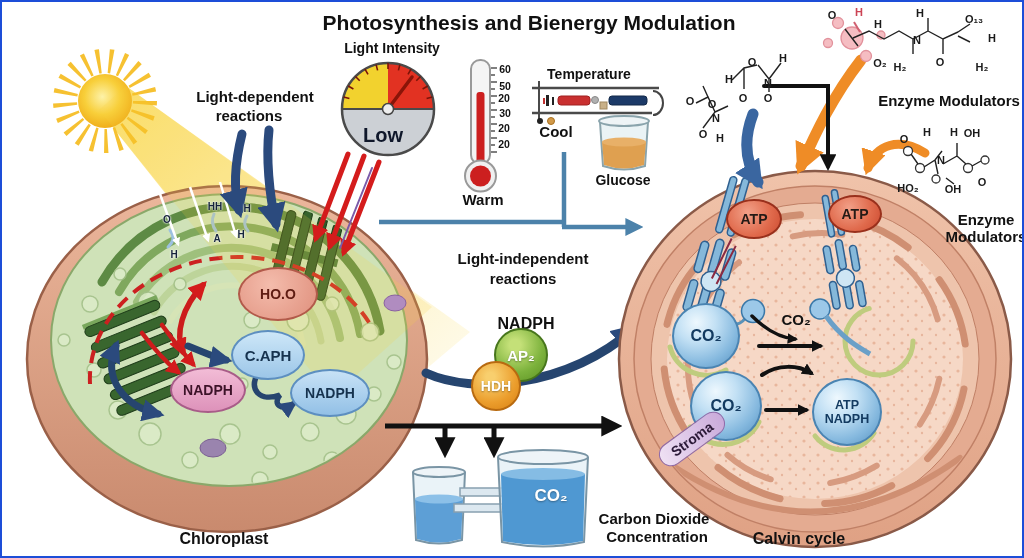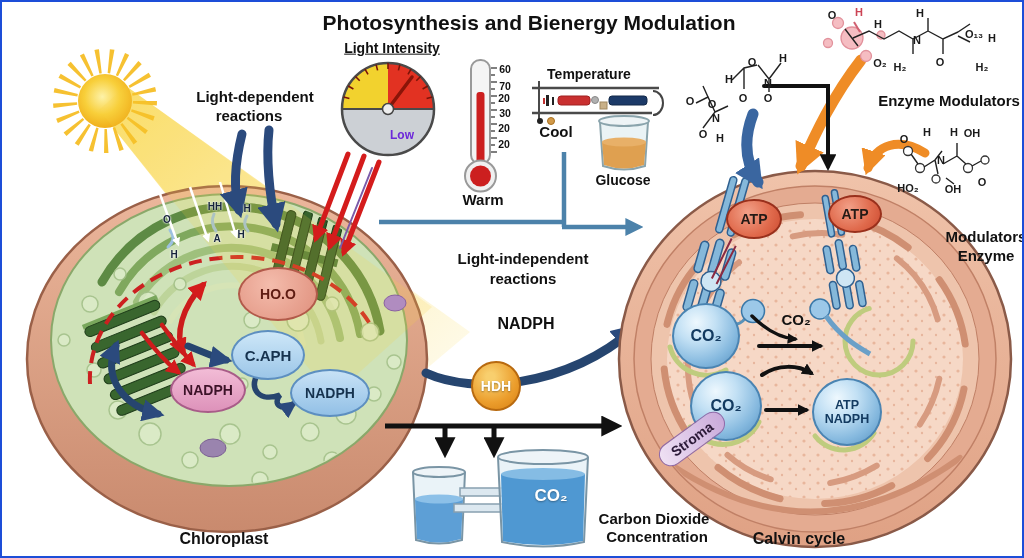--- a/index.html
+++ b/index.html
@@ -331,25 +331,25 @@
   </g>
   <path d="M 909 152 L 916 162 M 922 165 L 933 158 L 940 149 M 933 158 L 936 172 M 941 162 L 955 154 L 964 162 M 955 154 L 955 141 M 970 164 L 979 159 M 944 176 L 952 182" stroke="#222" stroke-width="1.4" fill="none"></path>
 </g>
 </svg>
 
 <div class="L" style="left:527px;top:21px;font-size:21px;">Photosynthesis and Bienergy Modulation</div>
 
 <div class="L" style="left:253px;top:95px;font-size:15px;">Light-dependent</div>
 <div class="L" style="left:247px;top:114px;font-size:15px;">reactions</div>
 
-<div class="L" style="left:390px;top:46px;font-size:14px;text-decoration:underline;">Light Intensity</div>
-<div class="L" style="left:400px;top:133px;font-size:12px;color:#6d28d9;">Low</div>
+<div class="L" style="left:390px;top:46px;font-size:14px;">Light Intensity</div>
+<div class="L" style="left:381px;top:133px;font-size:20px;color:#0f172a;">Low</div>
 
 <div class="L" style="left:503px;top:68px;font-size:10.5px;">60</div>
-<div class="L" style="left:503px;top:85px;font-size:10.5px;">70</div>
+<div class="L" style="left:503px;top:85px;font-size:10.5px;">50</div>
 <div class="L" style="left:502px;top:97px;font-size:10.5px;">20</div>
 <div class="L" style="left:503px;top:112px;font-size:10.5px;">30</div>
 <div class="L" style="left:502px;top:127px;font-size:10.5px;">20</div>
 <div class="L" style="left:502px;top:143px;font-size:10.5px;">20</div>
 <div class="L" style="left:481px;top:198px;font-size:15px;">Warm</div>
 
 <div class="L" style="left:587px;top:72px;font-size:14px;">Temperature</div>
 <div class="L" style="left:554px;top:130px;font-size:15px;">Cool</div>
 <div class="L" style="left:621px;top:178px;font-size:14px;">Glucose</div>
 
@@ -362,20 +362,21 @@
 <div class="wat" style="left:213px;top:204px;">HH</div>
 <div class="wat" style="left:215px;top:236px;">A</div>
 <div class="wat" style="left:245px;top:206px;">H</div>
 <div class="wat" style="left:239px;top:232px;">H</div>
 
 <div class="oval" style="left:236px;top:265px;width:80px;height:54px;background:radial-gradient(circle at 40% 32%,#f4bcac,#df8f7c);border:2.5px solid #b25a4a;color:#5e1c12;font-size:14px;">HO.O</div>
 <div class="oval" style="left:229px;top:328px;width:74px;height:50px;background:linear-gradient(180deg,#cde7f8,#9cc6e8);border:2.5px solid #5d8fc0;color:#16324e;font-size:15px;">C.APH</div>
 <div class="oval" style="left:168px;top:365px;width:76px;height:46px;background:linear-gradient(180deg,#f2bcd6,#dd92ba);border:2.5px solid #a85c88;color:#3c1228;font-size:14px;">NADPH</div>
 <div class="oval" style="left:288px;top:367px;width:80px;height:48px;background:linear-gradient(180deg,#c8e2f6,#92c0e6);border:2.5px solid #5d8fc0;color:#16324e;font-size:14px;">NADPH</div>
 
+<div class="oval" style="left:492px;top:326px;width:54px;height:54px;background:radial-gradient(circle at 38% 30%,#c4e078 12%,#7cb23c 60%,#5c9224);border:2px solid #47761c;color:#fff;font-size:15px;text-shadow:0 1px 2px rgba(0,0,0,.35);">AP₂</div>
 <div class="oval" style="left:469px;top:359px;width:50px;height:50px;background:radial-gradient(circle at 38% 30%,#f8cf6e 10%,#eb9d2c 60%,#d77f12);border:2px solid #b86a10;color:#fff;font-size:14px;text-shadow:0 1px 2px rgba(0,0,0,.35);">HDH</div>
 
 <div class="L" style="left:549px;top:494px;font-size:17px;color:#fff;text-shadow:0 1px 2px rgba(0,0,0,.35);">CO₂</div>
 <div class="L" style="left:652px;top:517px;font-size:15px;">Carbon Dioxide</div>
 <div class="L" style="left:655px;top:535px;font-size:15px;">Concentration</div>
 
 <div class="L" style="left:222px;top:537px;font-size:16px;">Chloroplast</div>
 <div class="L" style="left:797px;top:537px;font-size:16px;">Calvin cycle</div>
 
 <div class="oval atp" style="left:724px;top:197px;width:56px;height:40px;font-size:14px;">ATP</div>
@@ -383,28 +384,28 @@
 <div class="oval sphere" style="left:670px;top:301px;width:68px;height:66px;font-size:16px;">CO₂</div>
 <div class="oval sphere" style="left:688px;top:369px;width:72px;height:70px;font-size:16px;">CO₂</div>
 <div class="oval sphere" style="left:810px;top:376px;width:70px;height:68px;font-size:12.5px;flex-direction:column;">
   <div>ATP</div>
   <div>NADPH</div>
 </div>
 <div class="L" style="left:794px;top:318px;font-size:15px;">CO₂</div>
 <div class="oval" style="left:652px;top:425px;width:76px;height:24px;border-radius:12px;background:linear-gradient(100deg,#f0e2f4,#c9a9da);border:1.5px solid #8f6aa8;color:#2c1a38;font-size:14px;transform:rotate(-36deg);">Stroma</div>
 
 <div class="L" style="left:947px;top:99px;font-size:15px;">Enzyme Modulators</div>
-<div class="L" style="left:984px;top:218px;font-size:15px;margin-top:36px;">Enzyme</div>
+<div class="L" style="left:984px;top:218px;font-size:15px;">Enzyme</div>
 <div class="L" style="left:984px;top:235px;font-size:15px;">Modulators</div>
 
 <div class="chem" style="left:830px;top:13px;">O</div>
 <div class="chem" style="left:857px;top:10px;color:#cc4455;">H</div>
 <div class="chem" style="left:876px;top:22px;">H</div>
 <div class="chem" style="left:918px;top:11px;">H</div>
-<div class="chem" style="left:972px;top:32px;text-align:center;">O₁₃</div>
+<div class="chem" style="left:972px;top:17px;text-align:center;">O₁₃</div>
 <div class="chem" style="left:915px;top:38px;">N</div>
 <div class="chem" style="left:990px;top:36px;">H</div>
 <div class="chem" style="left:878px;top:61px;">O₂</div>
 <div class="chem" style="left:898px;top:65px;">H₂</div>
 <div class="chem" style="left:938px;top:60px;">O</div>
 <div class="chem" style="left:980px;top:65px;">H₂</div>
 
 <div class="chem" style="left:750px;top:60px;">O</div>
 <div class="chem" style="left:781px;top:56px;">H</div>
 <div class="chem" style="left:727px;top:77px;">H</div>

